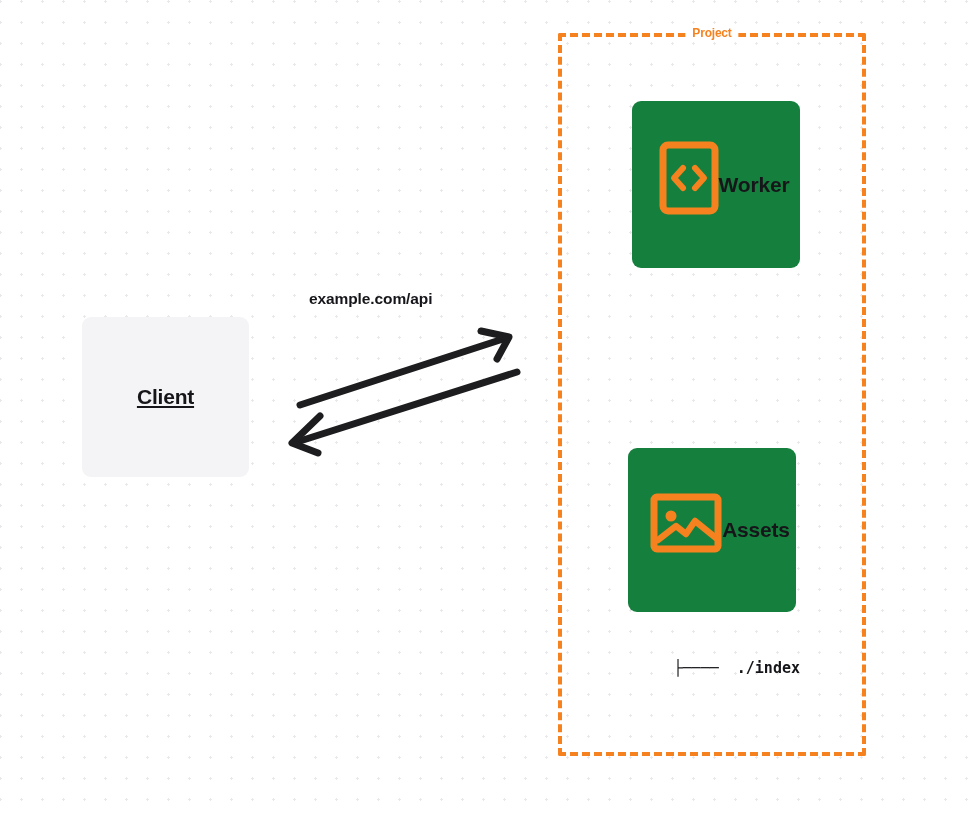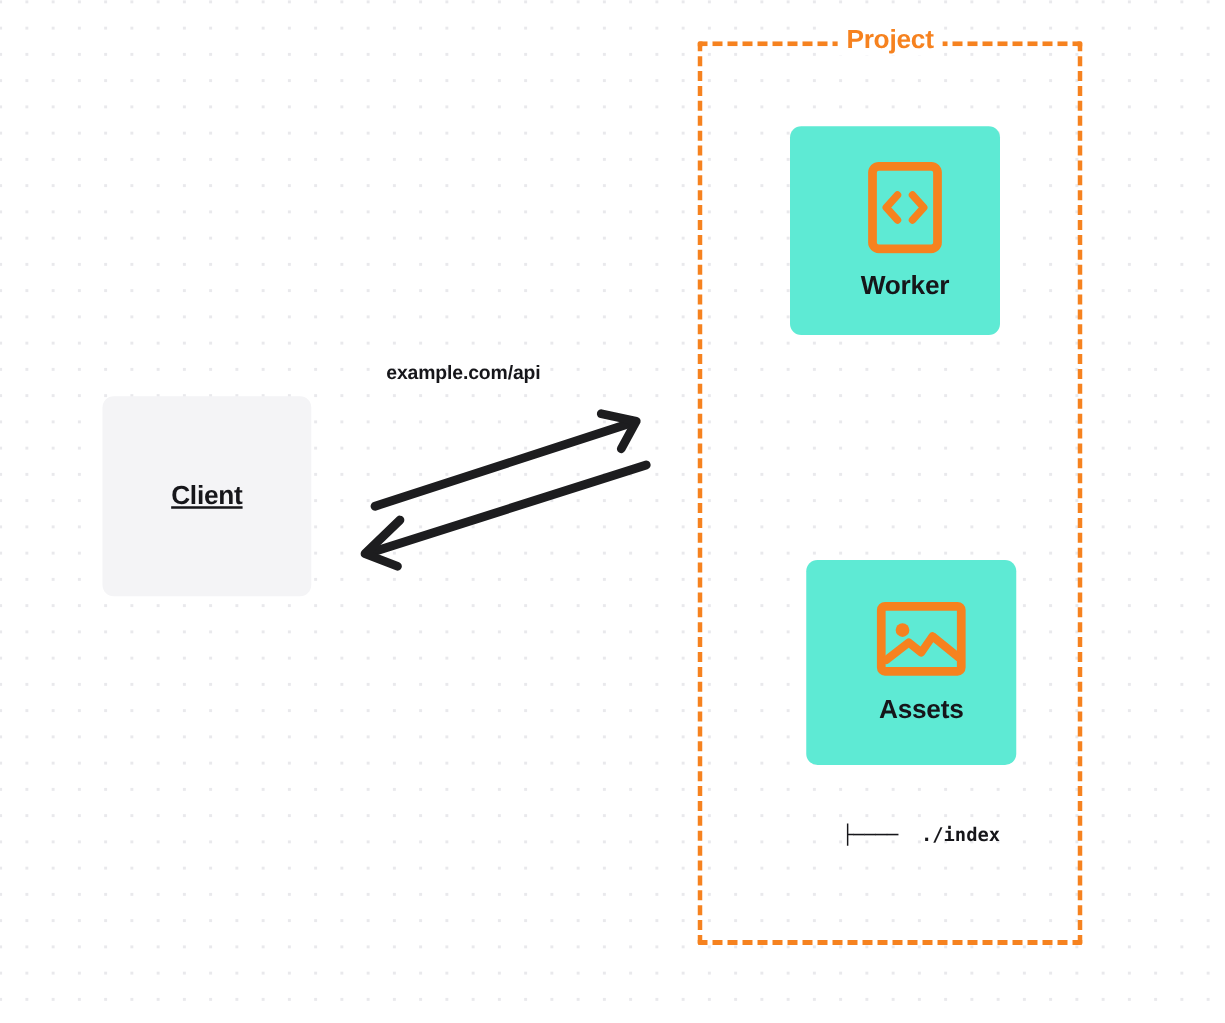--- a/index.html
+++ b/index.html
@@ -82,51 +82,50 @@
     border-radius: 2px;
     box-sizing: border-box;
   }
   .project-title {
     position: absolute;
     left: 50%;
     top: 0;
     transform: translate(-50%, -52%);
     background: #ffffff;
     padding: 0 7px;
-    font-size: 21px;
+    font-size: 12px;
     font-weight: bold;
     color: #f6821f;
     letter-spacing: -0.2px;
     white-space: nowrap;
   }
 
   
   .service-card {
     position: absolute;
-    background: #5eead4;
+    background: #15803d;
     border-radius: 9px;
     display: flex;
-    flex-direction: column;
+    flex-direction: row;
     align-items: center;
     justify-content: center;
     box-sizing: border-box;
     padding-left: 16px;
   }
   .card-worker {
     left: 74px;
     top: 68px;
     width: 168px;
     height: 167px;
   }
   .card-assets {
     left: 70px;
     top: 415px;
     width: 168px;
     height: 164px;
-    margin-left: 17px;
   }
   .card-icon {
     margin-bottom: 14px;
     line-height: 0;
   }
   .card-label {
     font-size: 21px;
     font-weight: bold;
     color: #16161a;
     letter-spacing: -0.2px;

